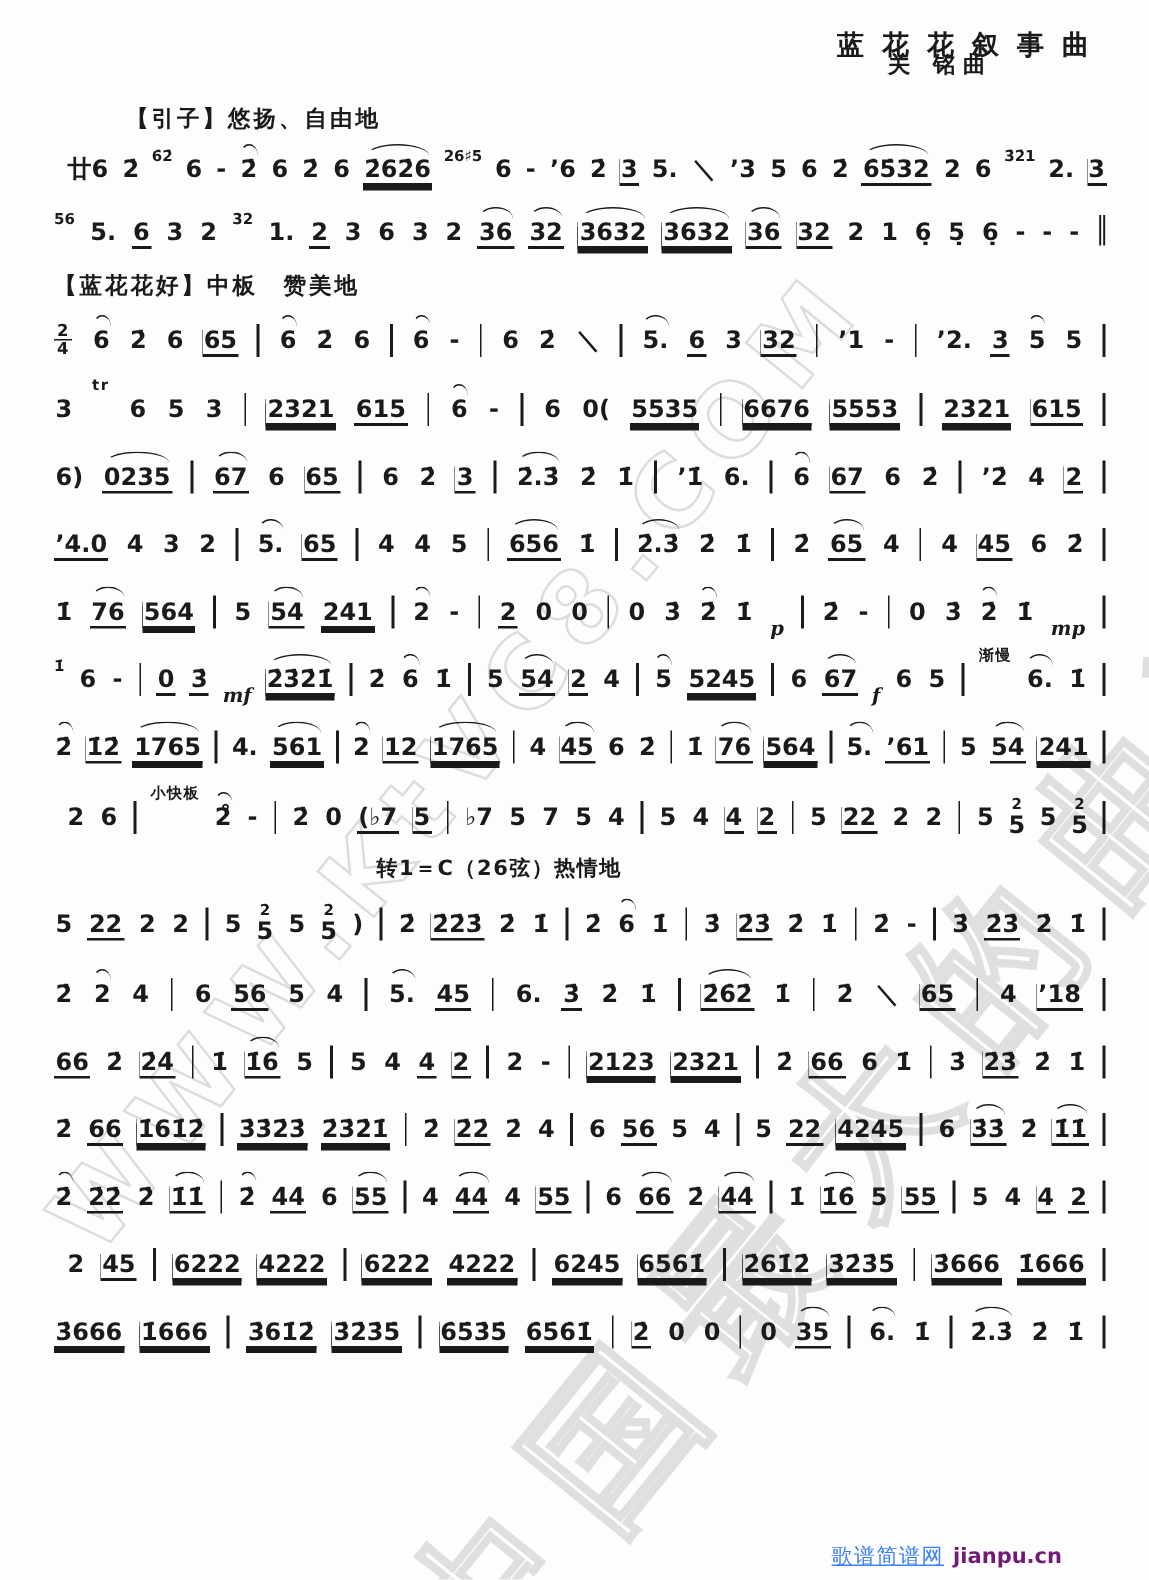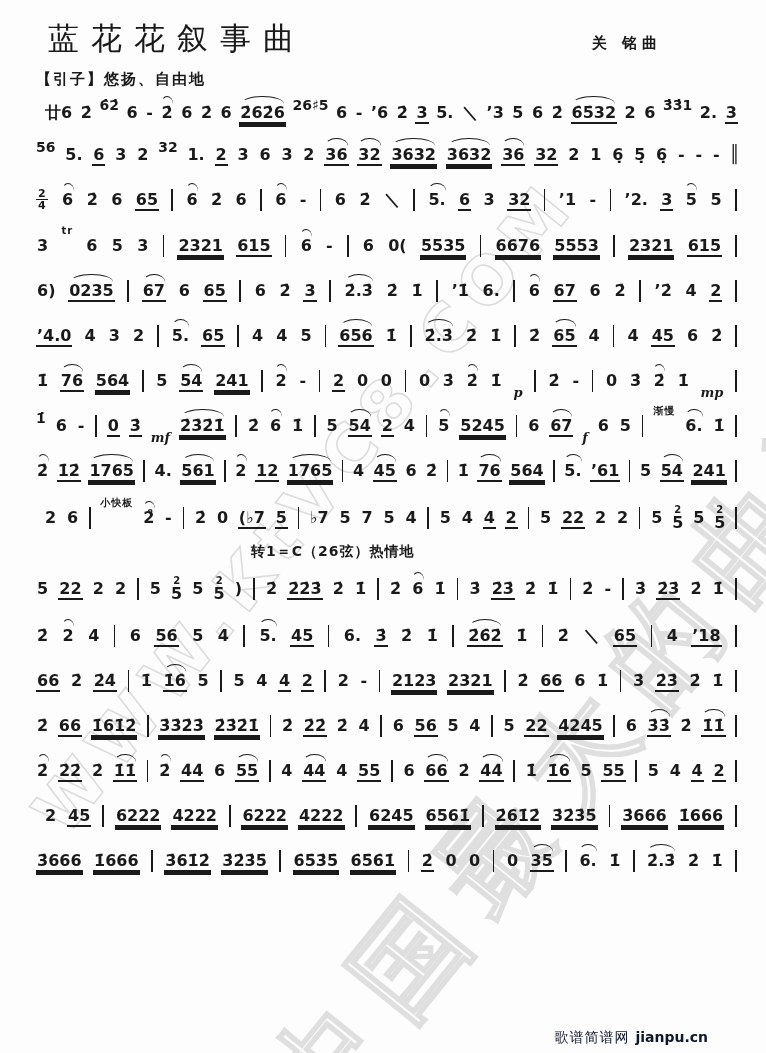--- a/index.html
+++ b/index.html
@@ -4,22 +4,22 @@
 <style>
   html,body{margin:0;padding:0;}
   body{
     width:766px;height:1053px;background:#fdfdfd;overflow:hidden;position:relative;
     font-family:"DejaVu Sans",sans-serif;color:#1a1a1a;
   }
   .page{position:relative;z-index:2;padding:10px 28px 0 36px;}
   
   .title-row{position:relative;height:46px;margin-top:8px;}
   .score-title{
-    text-align:left;font-family:"DejaVu Serif",serif;font-weight:normal;
-    font-size:31px;letter-spacing:12px;padding-left:12px;
+    text-align:right;font-family:"DejaVu Serif",serif;font-weight:bold;
+    font-size:18px;letter-spacing:12px;padding-left:12px;
   }
   .composer{
     position:absolute;right:76px;top:16px;font-size:15px;font-weight:bold;letter-spacing:5px;
   }
   
   .section-header{font-size:15px;font-weight:bold;margin:6px 0 2px;letter-spacing:2px;}
   .key-label{font-size:14px;font-weight:bold;margin:2px 0 2px;letter-spacing:1px;}
   
   .music-line{
     display:flex;align-items:center;justify-content:space-between;
@@ -29,21 +29,21 @@
   .note{position:relative;display:inline-block;padding:0 1px;flex:none;}
   .u1{box-shadow:0 2px 0 0 #1a1a1a;}
   .u2{box-shadow:0 2px 0 0 #1a1a1a,0 5px 0 0 #1a1a1a;}
   .arc::before{
     content:"";position:absolute;left:4%;right:4%;top:-8px;height:7px;
     border-top:1.6px solid #1a1a1a;border-left:1px solid transparent;
     border-radius:50% 50% 0 0 / 100% 100% 0 0;
   }
   .bar{width:1.6px;height:22px;background:#1a1a1a;flex:none;margin:0 1px;}
   .finalbar{font-size:17px;flex:none;letter-spacing:-2px;}
-  .grace{font-size:14px;flex:none;transform:translateY(-8px);font-weight:bold;}
+  .grace{font-size:10px;flex:none;transform:translateY(-8px);font-weight:bold;}
   .above{font-size:10px;flex:none;transform:translateY(-15px);font-weight:bold;letter-spacing:1px;}
   .dyn{
     font-family:"DejaVu Serif",serif;font-style:italic;font-weight:bold;
     font-size:13px;flex:none;transform:translateY(12px);
   }
   .ts{display:inline-flex;flex-direction:column;align-items:center;flex:none;
       font-size:11px;line-height:1.05;font-weight:bold;margin-right:2px;}
   .ts .den{border-top:1.3px solid #1a1a1a;padding:0 2px;}
   .ts .num{padding:0 2px;}
   .ch{display:inline-flex;flex-direction:column;align-items:center;flex:none;line-height:1;}
@@ -52,36 +52,36 @@
   .wm{
     position:absolute;z-index:1;pointer-events:none;white-space:nowrap;
     color:transparent;-webkit-text-stroke:1.6px #d9d9d9;font-weight:bold;opacity:.9;
   }
   #wm-latin{left:18px;top:800px;font-size:66px;letter-spacing:12px;
     transform:rotate(-51deg);transform-origin:left top;}
   #wm-cn{left:235px;top:1060px;font-size:108px;letter-spacing:26px;-webkit-text-stroke:2px #dcdcdc;
     transform:rotate(-51deg);transform-origin:left top;}
   
   .footer{position:absolute;z-index:3;right:58px;bottom:6px;font-size:14px;}
-  .footer .site-name{color:#0f172a;letter-spacing:1px;}
-  .footer .site-url{color:#0f172a;font-weight:bold;margin-left:6px;}
+  .footer .site-name{color:#3b82f6;letter-spacing:1px;text-decoration:underline;}
+  .footer .site-url{color:#701a75;font-weight:bold;margin-left:6px;}
 </style>
 </head>
 <body>
 
 <div class="wm" id="wm-latin">WWW.KtVC8.COM</div>
 <div class="wm" id="wm-cn">中国最大的曲谱网</div>
 
 <div class="page">
   <div class="title-row">
     <div class="score-title">蓝花花叙事曲</div>
     <div class="composer">关 铭曲</div>
   </div>
   <div id="score">
-      <div class="section-header" style="">【引子】悠扬、自由地</div>
+      <div class="section-header" style="margin-left: 48px;">【引子】悠扬、自由地</div>
       <div class="music-line" style="margin-left: 8px;">
         <span class="note">廿6</span>
         <span class="note">2̇</span>
         <span class="grace">6̇2̇</span>
         <span class="note">6</span>
         <span class="note">-</span>
         <span class="note arc">2̇</span>
         <span class="note">6</span>
         <span class="note">2̇</span>
         <span class="note">6</span>
@@ -94,21 +94,21 @@
         <span class="note u1">3</span>
         <span class="note">5.</span>
         <span class="note">＼</span>
         <span class="note">’3</span>
         <span class="note">5</span>
         <span class="note">6</span>
         <span class="note">2̇</span>
         <span class="note u1 arc">6̇5̇32</span>
         <span class="note">2</span>
         <span class="note">6</span>
-        <span class="grace">3̇3̇1</span>
+        <span class="grace">3̇2̇1</span>
         <span class="note">2.</span>
         <span class="note u1">3</span>
       </div>
       <div class="music-line">
         <span class="grace">56</span>
         <span class="note">5.</span>
         <span class="note u1">6</span>
         <span class="note">3</span>
         <span class="note">2</span>
         <span class="grace">32</span>
@@ -127,20 +127,21 @@
         <span class="note">2</span>
         <span class="note">1</span>
         <span class="note">6̣</span>
         <span class="note">5̣</span>
         <span class="note">6̣</span>
         <span class="note">-</span>
         <span class="note">-</span>
         <span class="note">-</span>
         <span class="finalbar">║</span>
       </div>
+      <div class="section-header">【蓝花花好】中板　赞美地</div>
       <div class="music-line">
         <span class="ts">
           <span class="num">2</span>
           <span class="den">4</span>
         </span>
         <span class="note arc">6</span>
         <span class="note">2̇</span>
         <span class="note">6</span>
         <span class="note u1">65</span>
         <span class="bar"></span>

